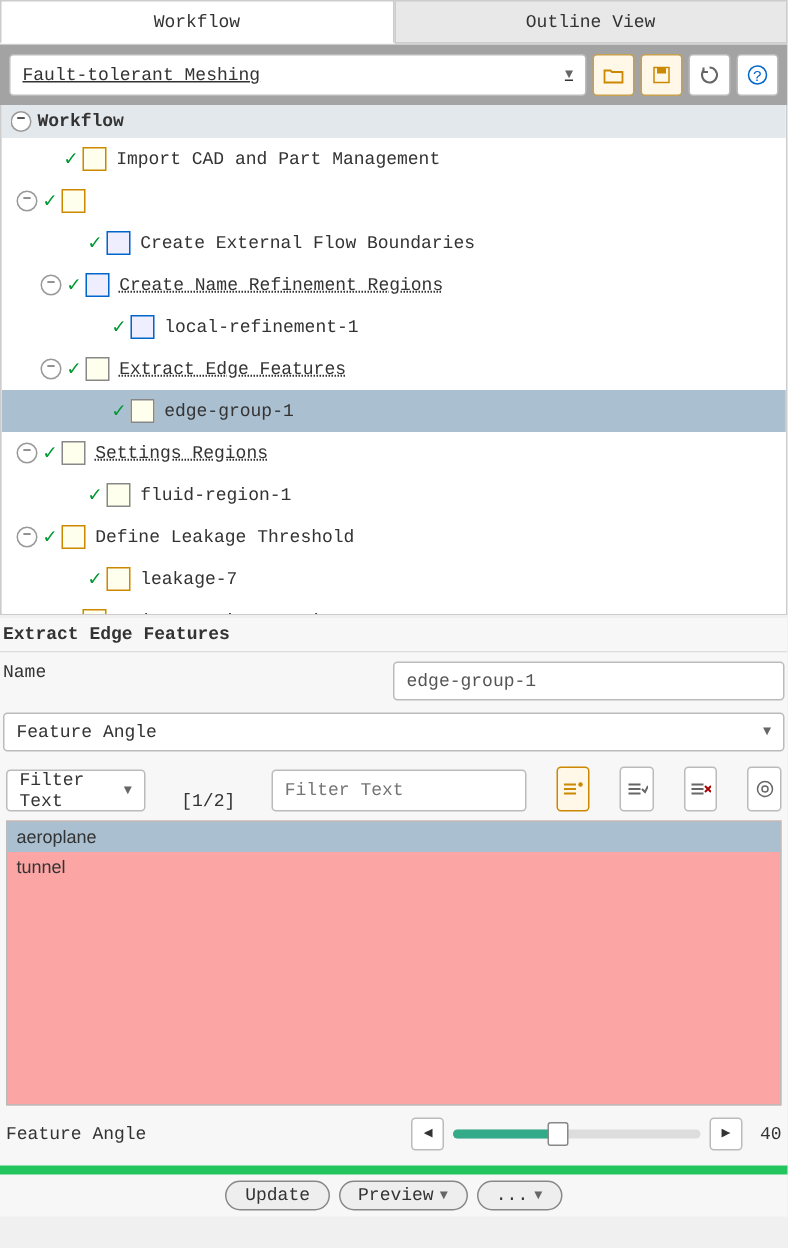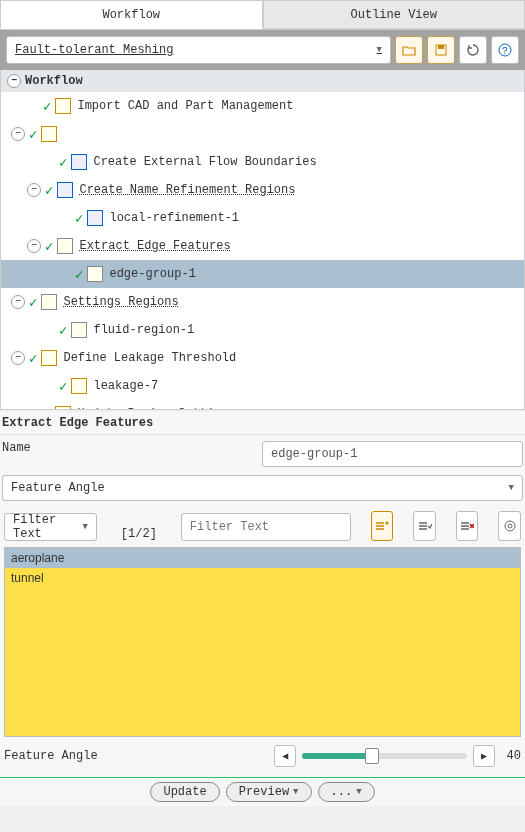--- a/index.html
+++ b/index.html
@@ -37,31 +37,31 @@
 .form-row { display: flex; margin-bottom: 8px; }
 .form-label { width: 260px; }
 .form-field { flex: 1; height: 26px; border: 1px solid #bbb; border-radius: 3px; background: #fff; padding: 0 8px; display: flex; align-items: center; color: #555; }
 .form-select { flex: 1; height: 26px; border: 1px solid #bbb; border-radius: 3px; background: #fff; padding: 0 8px; display: flex; align-items: center; justify-content: space-between; cursor: pointer; }
 .filter-row { display: flex; align-items: flex-end; gap: 20px; padding: 2px; }
 .filter-dd { width: 120px; height: 28px; border: 1px solid #bbb; border-radius: 3px; background: #fff; display: flex; align-items: center; justify-content: space-between; padding: 0 8px; cursor: pointer; }
 .count-label { padding: 0 4px; }
 .filter-input { flex: 1; height: 28px; border: 1px solid #bbb; border-radius: 3px; padding: 0 8px; background: #fff; font-family: inherit; font-size: 12px; }
 .small-btn { width: 30px; height: 30px; border: 1px solid #bbb; border-radius: 3px; background: #fff; display: flex; align-items: center; justify-content: center; cursor: pointer; font-size: 12px; }
 .small-btn.active { border-color: #c80; background: #fff8e8; color: #c80; }
-.list-box { border: 1px solid #bbb; background: #fde047; height: 190px; margin: 4px 2px; overflow-y: auto; }
+.list-box { border: 1px solid #bbb; background: #fca5a5; height: 190px; margin: 4px 2px; overflow-y: auto; }
 .list-item { padding: 3px 6px; cursor: pointer; font-family: Arial, sans-serif; }
 .list-item.selected { background: #aabfd0; }
 .slider-row { display: flex; align-items: center; padding: 4px 2px; gap: 6px; }
 .slider-label { flex-shrink: 0; }
 .arrow-btn { width: 22px; height: 22px; border: 1px solid #bbb; border-radius: 3px; background: #fff; display: flex; align-items: center; justify-content: center; cursor: pointer; font-size: 10px; }
 .slider-track { flex: 1; height: 6px; background: #ddd; border-radius: 3px; position: relative; }
 .slider-fill { position: absolute; left: 0; top: 0; height: 100%; width: 40%; background: #3a8; border-radius: 3px; }
 .slider-thumb { position: absolute; top: -5px; left: 38%; width: 14px; height: 16px; background: #fff; border: 1px solid #888; border-radius: 2px; cursor: pointer; }
 .slider-value { width: 20px; text-align: right; }
-.bottom-bar { display: flex; justify-content: center; gap: 6px; padding: 4px; background: #f7f7f7; border-top: 1px solid #22c55e; }
+.bottom-bar { display: flex; justify-content: center; gap: 6px; padding: 4px; background: #f7f7f7; border-top: 6px solid #22c55e; }
 .action-btn { border: 1px solid #888; border-radius: 10px; padding: 2px 12px; background: #eee; cursor: pointer; display: flex; align-items: center; gap: 4px; font-family: inherit; }
 .caret { font-size: 9px; color: #666; }
 svg { pointer-events: none; }
 </style>
 </head>
 <body>
 
 <div class="tabs">
   <div class="tab active">
       <span>Workflow</span>

